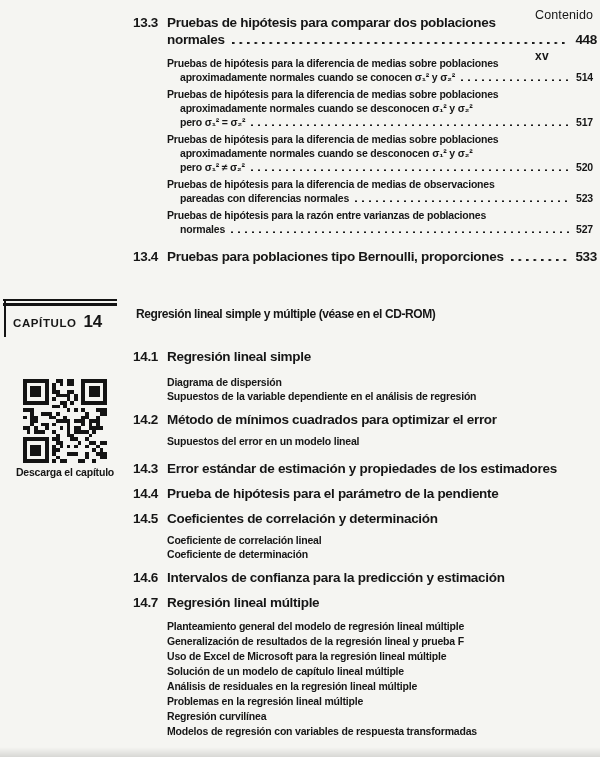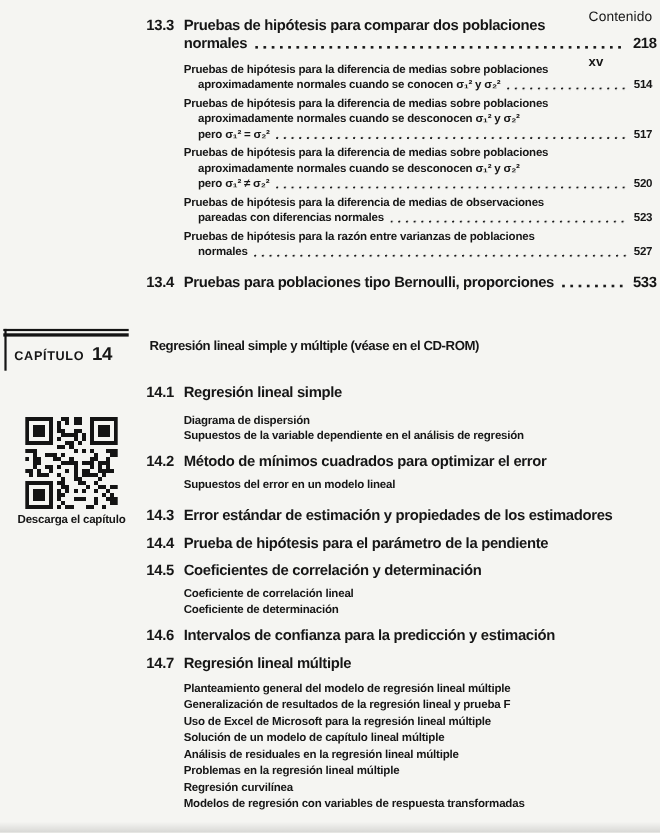--- a/index.html
+++ b/index.html
@@ -75,21 +75,21 @@
 
 <div class="toc-block">
 
   <div class="sec-row">
     <span class="sec-num">13.3</span>
     <span class="sec-body">
       <span style="display:block">Pruebas de hipótesis para comparar dos poblaciones</span>
       <span class="row">
         <span class="txt">normales</span>
         <span class="leader"></span>
-        <span class="pg">218</span>
+        <span class="pg">448</span>
       </span>
     </span>
   </div>
 
   <div class="subs">
     <div class="sub">
       <div>Pruebas de hipótesis para la diferencia de medias sobre poblaciones</div>
       <div class="row cont">
         <span class="txt">aproximadamente normales cuando se conocen σ₁² y σ₂²</span>
         <span class="leader"></span>

